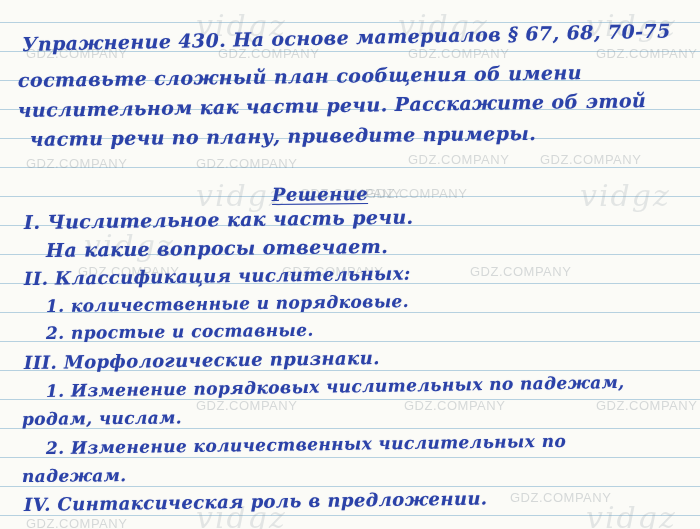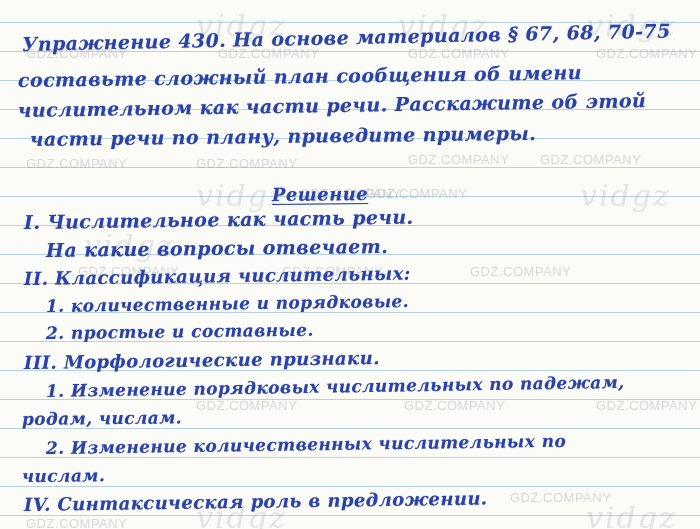--- a/index.html
+++ b/index.html
@@ -149,17 +149,17 @@
       <div class="hw s2 underline" style="left: 272px; top: 184px; transform: rotate(-0.6deg);">Решение</div>
       <div class="hw s1" style="left: 24px; top: 211px; transform: rotate(-0.8deg);">I. Числительное как часть речи.</div>
       <div class="hw s1" style="left: 46px; top: 239px; transform: rotate(-0.7deg);">На какие вопросы отвечает.</div>
       <div class="hw s2" style="left: 24px; top: 268px; transform: rotate(-0.8deg);">II. Классификация числительных:</div>
       <div class="hw s3" style="left: 46px; top: 296px; transform: rotate(-0.8deg);">1. количественные и порядковые.</div>
       <div class="hw s3" style="left: 46px; top: 323px; transform: rotate(-0.7deg);">2. простые и составные.</div>
       <div class="hw s2" style="left: 24px; top: 352px; transform: rotate(-0.8deg);">III. Морфологические признаки.</div>
       <div class="hw s3" style="left: 46px; top: 381px; transform: rotate(-0.9deg);">1. Изменение порядковых числительных по падежам,</div>
       <div class="hw s3" style="left: 22px; top: 409px; transform: rotate(-0.6deg);">родам, числам.</div>
       <div class="hw s3" style="left: 46px; top: 438px; transform: rotate(-0.8deg);">2. Изменение количественных числительных по</div>
-      <div class="hw s3" style="left: 22px; top: 466px; transform: rotate(-0.5deg);">числам.</div>
+      <div class="hw s3" style="left: 22px; top: 466px; transform: rotate(-0.5deg);">падежам.</div>
       <div class="hw s2" style="left: 24px; top: 494px; transform: rotate(-0.8deg);">IV. Синтаксическая роль в предложении.</div>
     </div>
 
 </div>
 
 </body></html>

